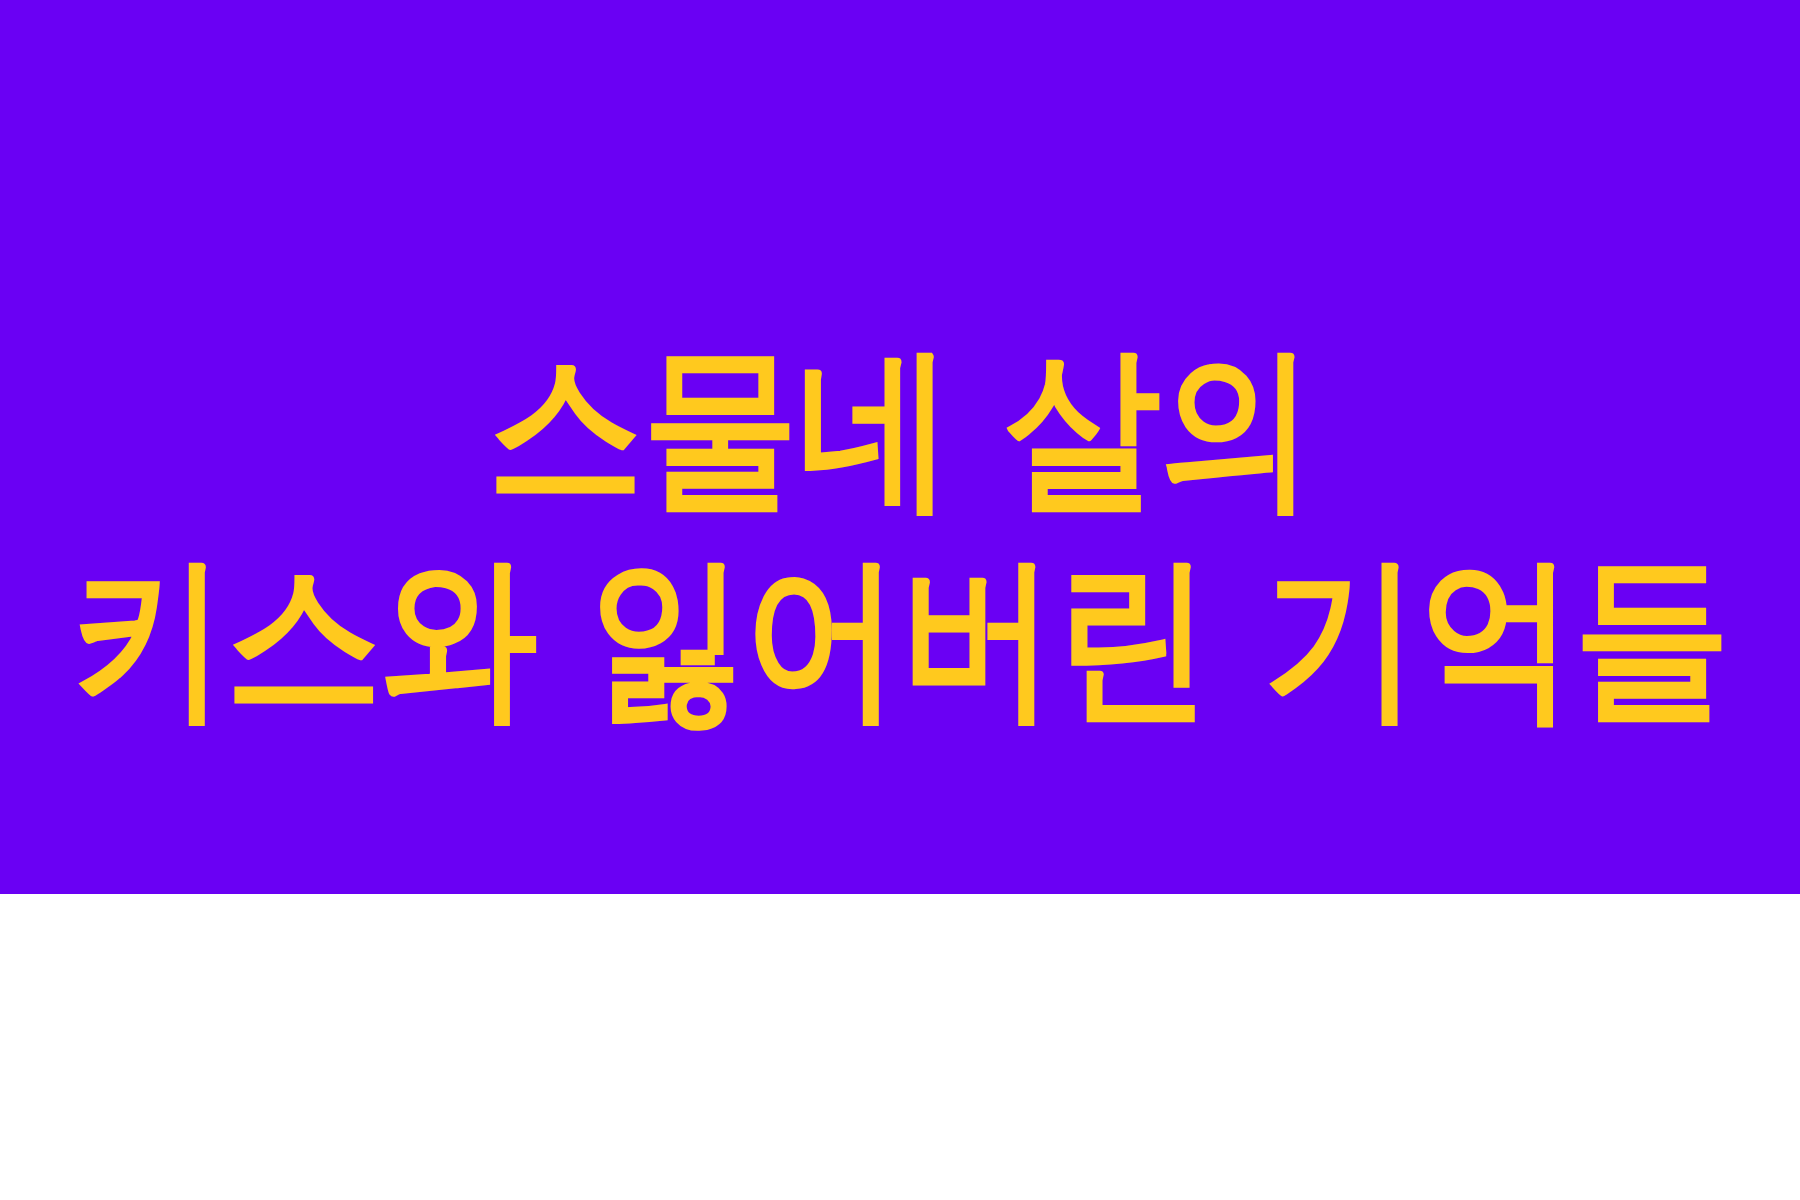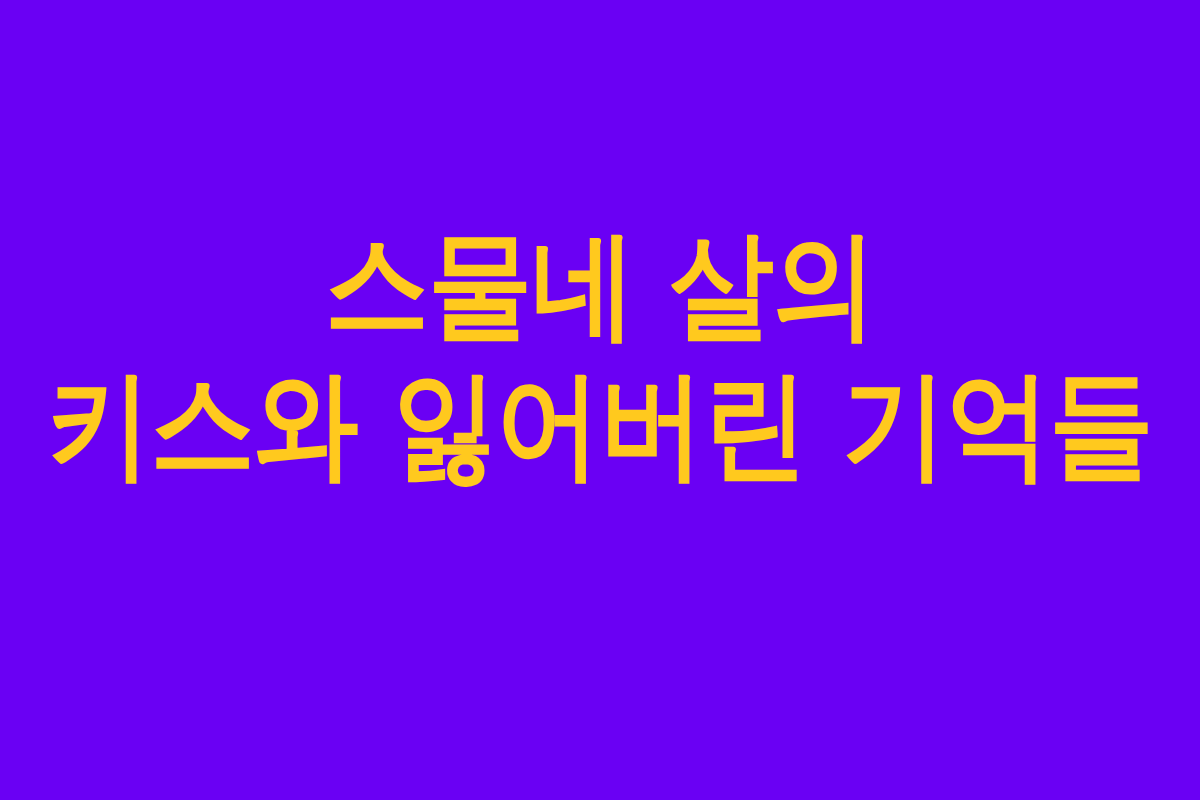--- a/index.html
+++ b/index.html
@@ -11,21 +11,21 @@
   body {
     width: 1200px;
     height: 800px;
     overflow: hidden;
     font-family: "DejaVu Sans", "Liberation Sans", sans-serif;
   }
 
   #poster {
     position: relative;
     width: 1200px;
-    height: 800px;
+    height: 596px;
     background: #6a00f4;
     display: flex;
     align-items: center;
     justify-content: center;
     overflow: hidden;
   }
 
   #title-block {
     position: absolute;
     left: 0;

